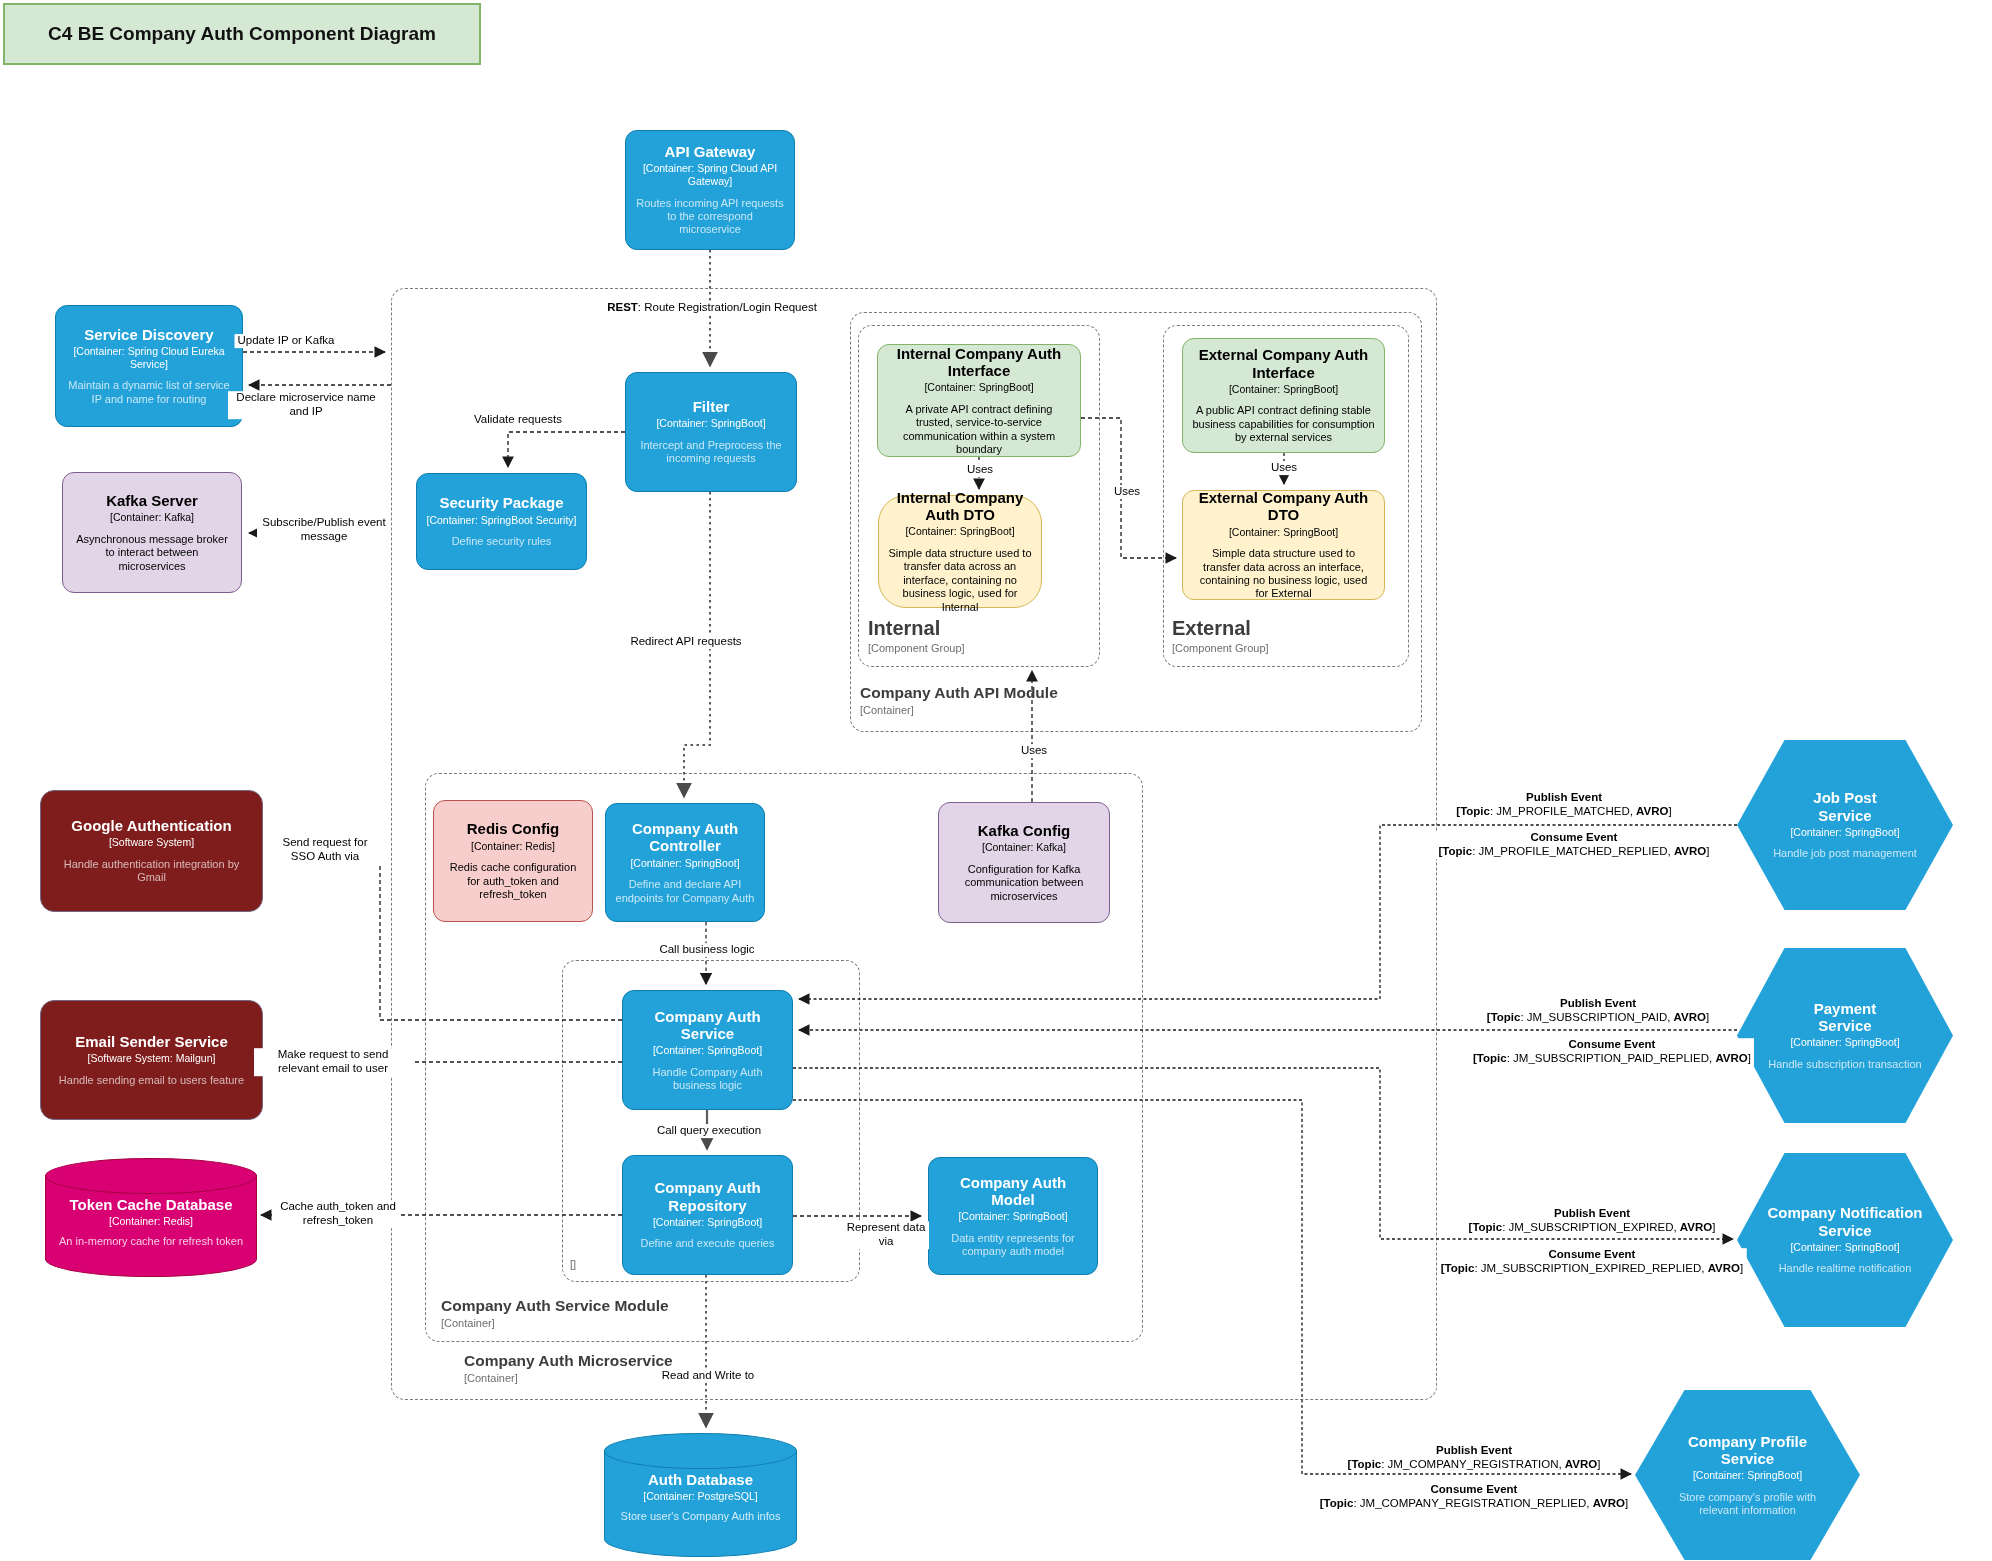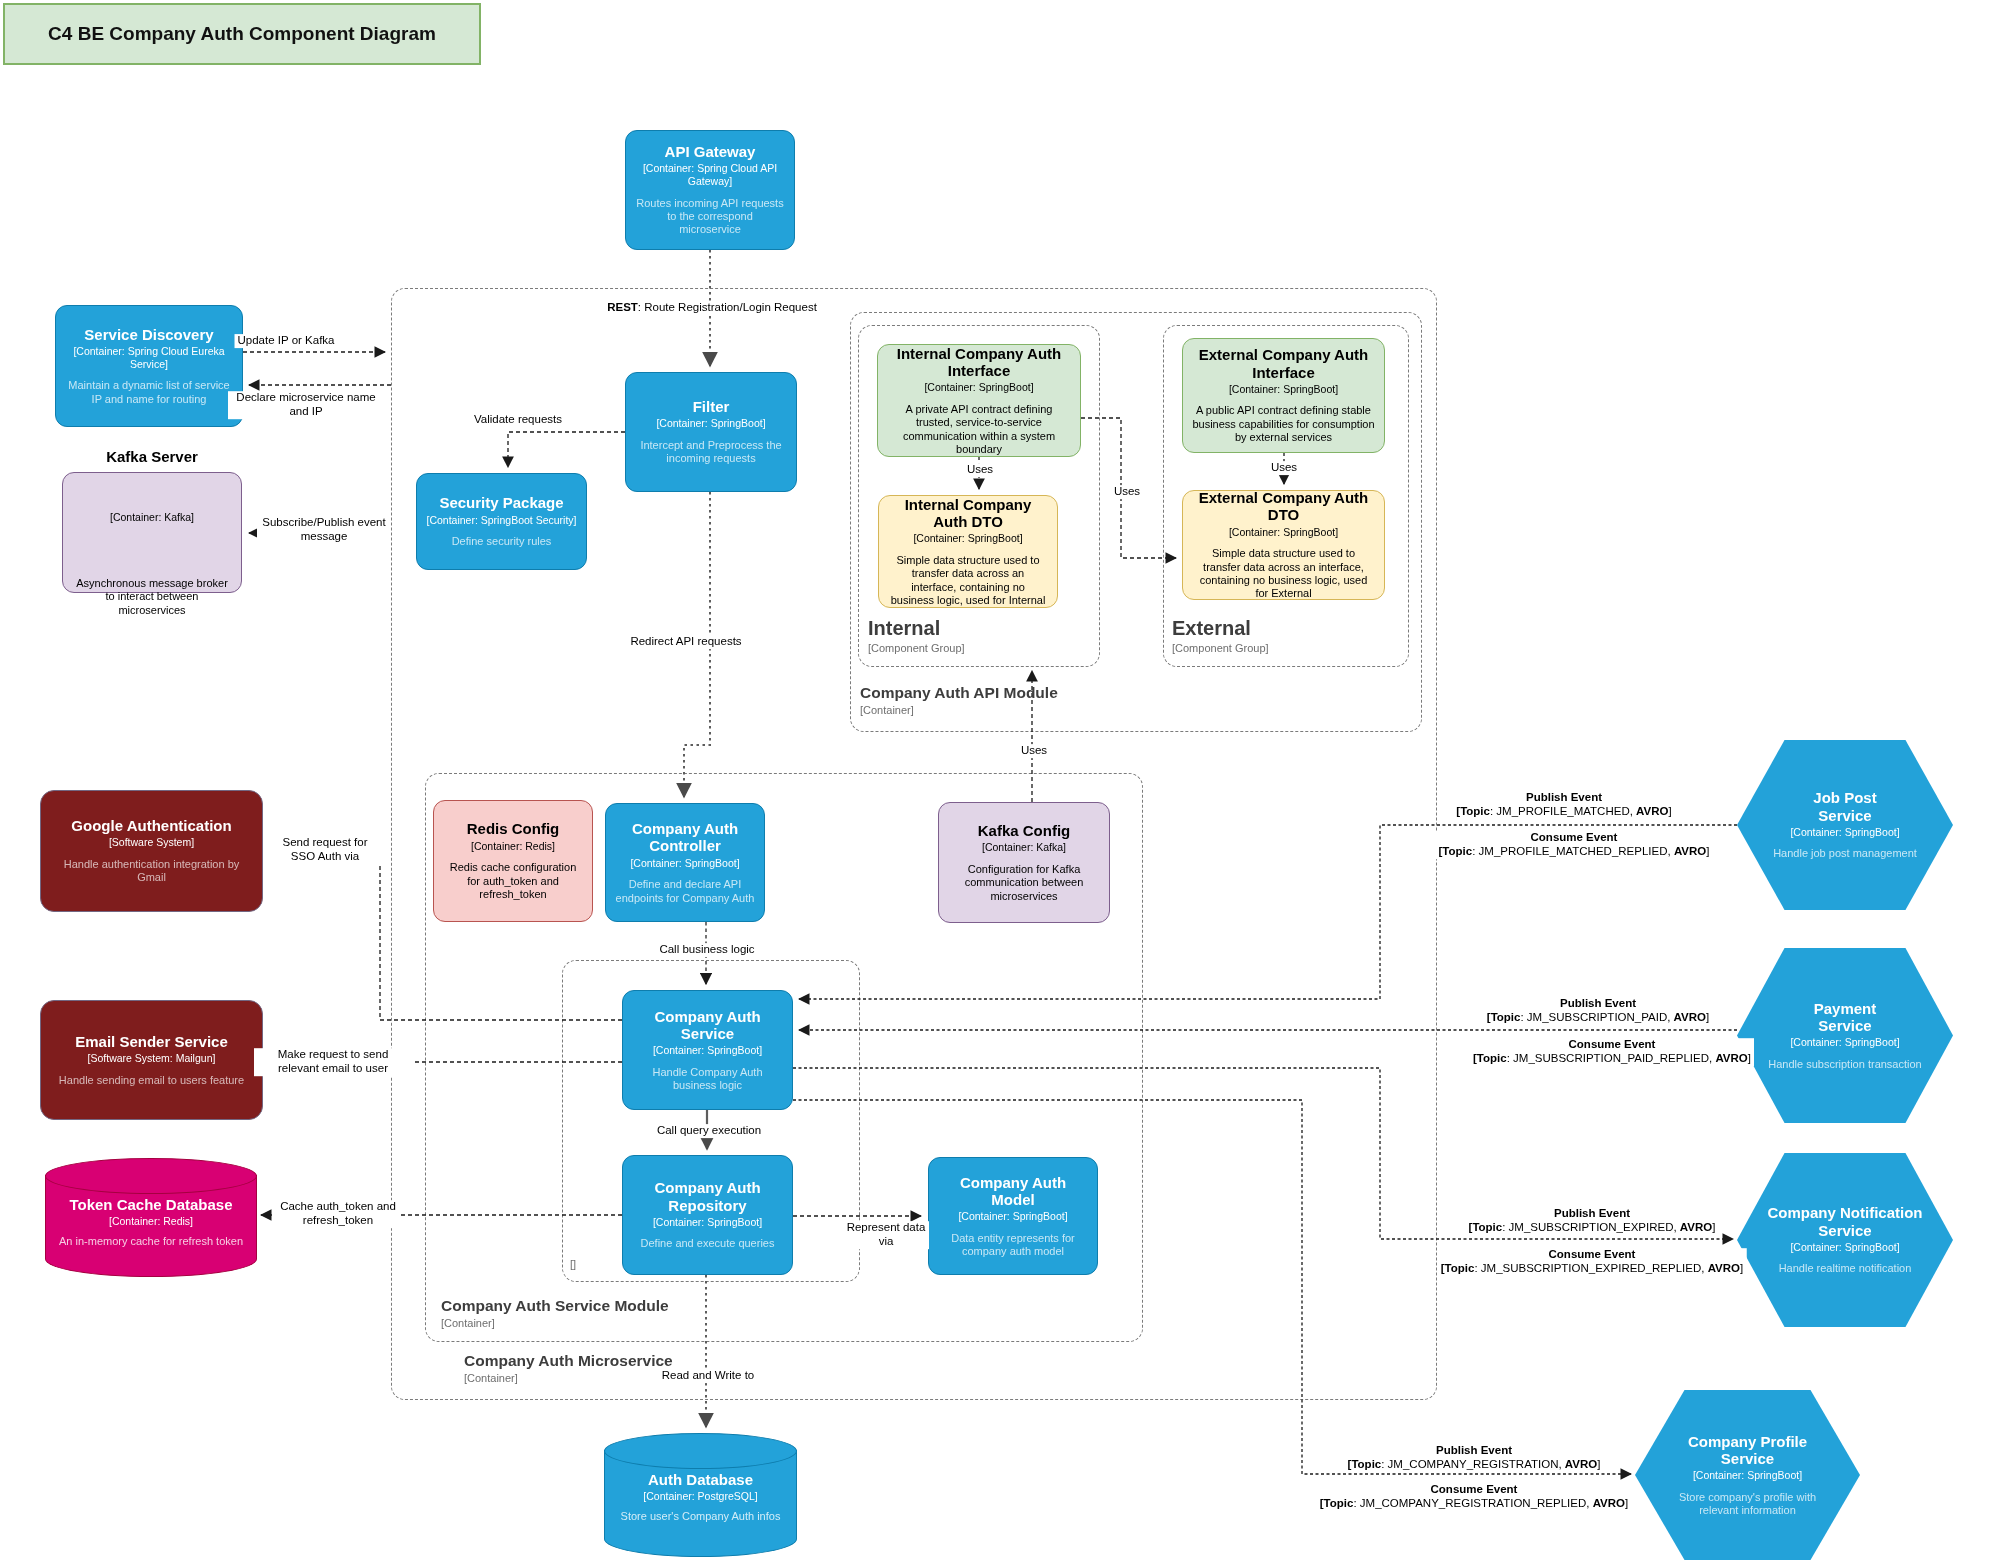--- a/index.html
+++ b/index.html
@@ -105,21 +105,21 @@
     <div class="n-type">[Container: Spring Cloud Eureka Service]</div>
     <div class="n-desc">Maintain a dynamic list of service IP and name for routing</div>
   </div>
 
   <div class="node blue" style="left:625px;top:130px;width:170px;height:120px;">
     <div class="n-title">API Gateway</div>
     <div class="n-type">[Container: Spring Cloud API Gateway]</div>
     <div class="n-desc">Routes incoming API requests to the correspond microservice</div>
   </div>
 
-  <div class="node purple" style="left:62px;top:472px;width:180px;height:121px;gap:44px;">
+  <div class="node purple" style="left:62px;top:472px;width:180px;height:121px;">
     <div class="n-title">Kafka Server</div>
     <div class="n-type">[Container: Kafka]</div>
     <div class="n-desc">Asynchronous message broker to interact between microservices</div>
   </div>
 
   <div class="node blue" style="left:625px;top:372px;width:172px;height:120px;">
     <div class="n-title">Filter</div>
     <div class="n-type">[Container: SpringBoot]</div>
     <div class="n-desc">Intercept and Preprocess the incoming requests</div>
   </div>
@@ -129,21 +129,21 @@
     <div class="n-type">[Container: SpringBoot Security]</div>
     <div class="n-desc">Define security rules</div>
   </div>
 
   <div class="node green" style="left:877px;top:344px;width:204px;height:113px;">
     <div class="n-title">Internal Company Auth Interface</div>
     <div class="n-type">[Container: SpringBoot]</div>
     <div class="n-desc">A private API contract defining trusted, service-to-service communication within a system boundary</div>
   </div>
 
-  <div class="node yellow" style="left:878px;top:495px;width:180px;height:113px;">
+  <div class="node yellow" style="left:878px;top:495px;width:164px;height:113px;border-radius:28px;">
     <div class="n-title">Internal Company Auth DTO</div>
     <div class="n-type">[Container: SpringBoot]</div>
     <div class="n-desc">Simple data structure used to transfer data across an interface, containing no business logic, used for Internal</div>
   </div>
 
   <div class="node green" style="left:1182px;top:338px;width:203px;height:115px;">
     <div class="n-title">External Company Auth Interface</div>
     <div class="n-type">[Container: SpringBoot]</div>
     <div class="n-desc">A public API contract defining stable business capabilities for consumption by external services</div>
   </div>

